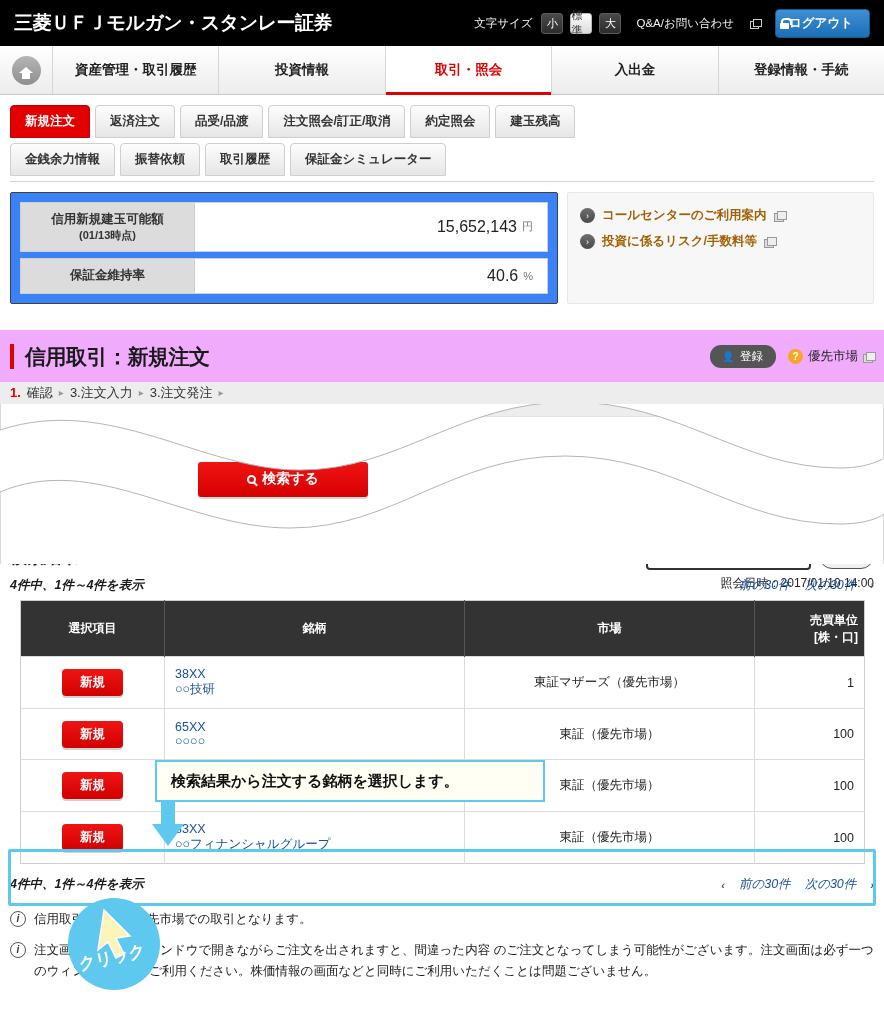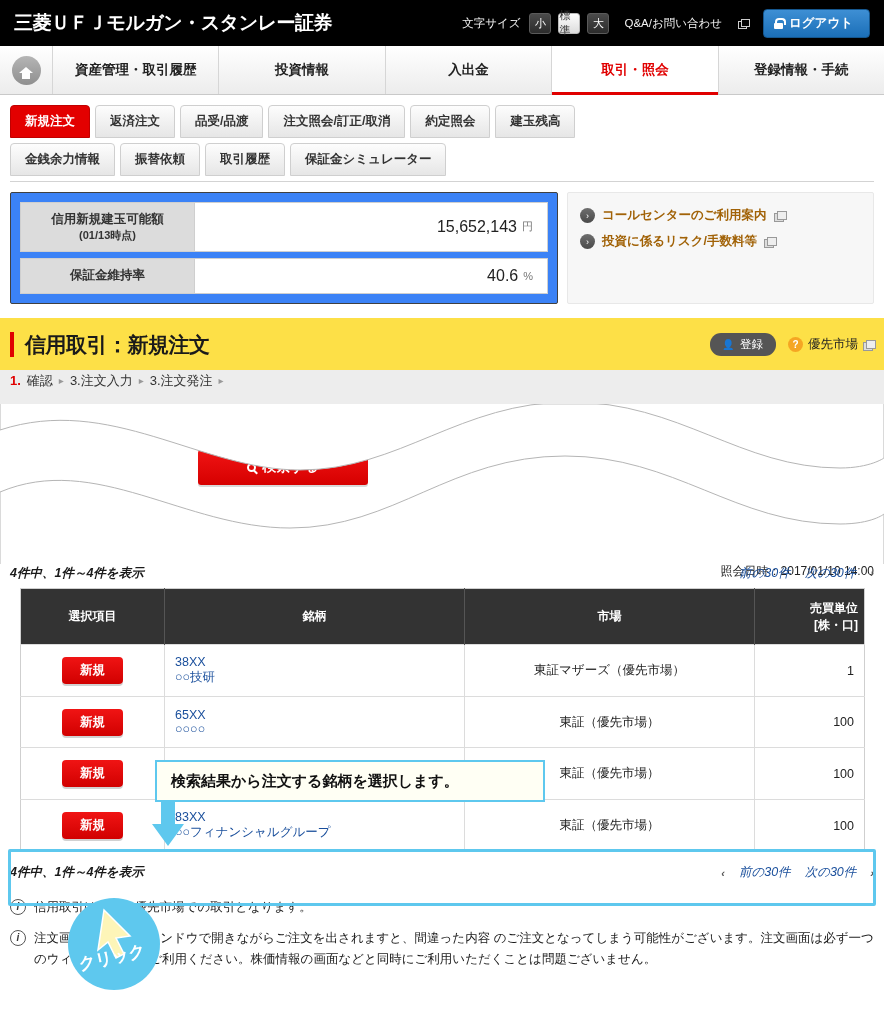--- a/index.html
+++ b/index.html
@@ -51,22 +51,22 @@
   }
   .win-icon::after {
     content:""; position:absolute; left:3px; top:0; width:7px; height:6px;
     border:1px solid #ccc; background:#000;
   }
   .logout-btn {
     margin-left: 8px;
     background: linear-gradient(#3e8fd4, #1b6fb8);
     border: 1px solid #15578f; border-radius: 4px;
     color: #fff; font-size: 12.5px; font-weight: bold;
-    padding: 5px 16px 5px 10px;
-    display: flex; align-items: center; gap: 6px; cursor: pointer;
+    padding: 5px 16px 5px 4px;
+    display: flex; align-items: center; cursor: pointer;
   }
   .lock-ico { width: 9px; height: 11px; position: relative; display:inline-block; }
   .lock-ico::before {
     content:""; position:absolute; left:1px; top:0; width:7px; height:5px;
     border:2px solid #fff; border-bottom:none; border-radius: 4px 4px 0 0;
   }
   .lock-ico::after {
     content:""; position:absolute; left:0; bottom:0; width:9px; height:6px;
     background:#fff; border-radius:1px;
   }
@@ -164,21 +164,21 @@
     content:""; position:absolute; left:0; top:2px; width:8px; height:7px;
     border:1px solid #999; background:#ddd;
   }
   .win-icon-gray::after {
     content:""; position:absolute; left:3px; top:0; width:8px; height:7px;
     border:1px solid #999; background:#eee;
   }
 
   
   .title-band {
-    background: #fde047; margin-top: 14px; padding: 13px 10px 11px 10px;
+    background: #f0abfc; margin-top: 26px; padding: 13px 10px 11px 10px;
     display:flex; align-items:center;
   }
   .title-bar-red { width: 4px; height: 25px; background: #e00000; margin-right: 11px; }
   .page-title { font-size: 21px; font-weight: bold; color: #1a1a1a; letter-spacing:-0.5px; }
   .title-actions { margin-left:auto; display:flex; align-items:center; gap: 12px; }
   .reg-pill {
     background: #555; color:#fff; border-radius: 11px;
     font-size: 11.5px; padding: 4px 13px; display:flex; align-items:center; gap:5px;
     cursor: pointer;
   }
@@ -360,22 +360,22 @@
   </div>
 
   <div class="mainnav">
     <div class="home-cell">
       <div class="home-circle">
         <span class="home-glyph"></span>
       </div>
     </div>
     <div class="nav-item">資産管理・取引履歴</div>
     <div class="nav-item">投資情報</div>
+    <div class="nav-item active">取引・照会</div>
     <div class="nav-item">入出金</div>
-    <div class="nav-item active">取引・照会</div>
     <div class="nav-item">登録情報・手続</div>
   </div>
 
   <div class="subtabs-wrap">
     <div class="subtab-row">
       <div class="subtab active">新規注文</div>
       <div class="subtab">返済注文</div>
       <div class="subtab">品受/品渡</div>
       <div class="subtab">注文照会/訂正/取消</div>
       <div class="subtab">約定照会</div>

